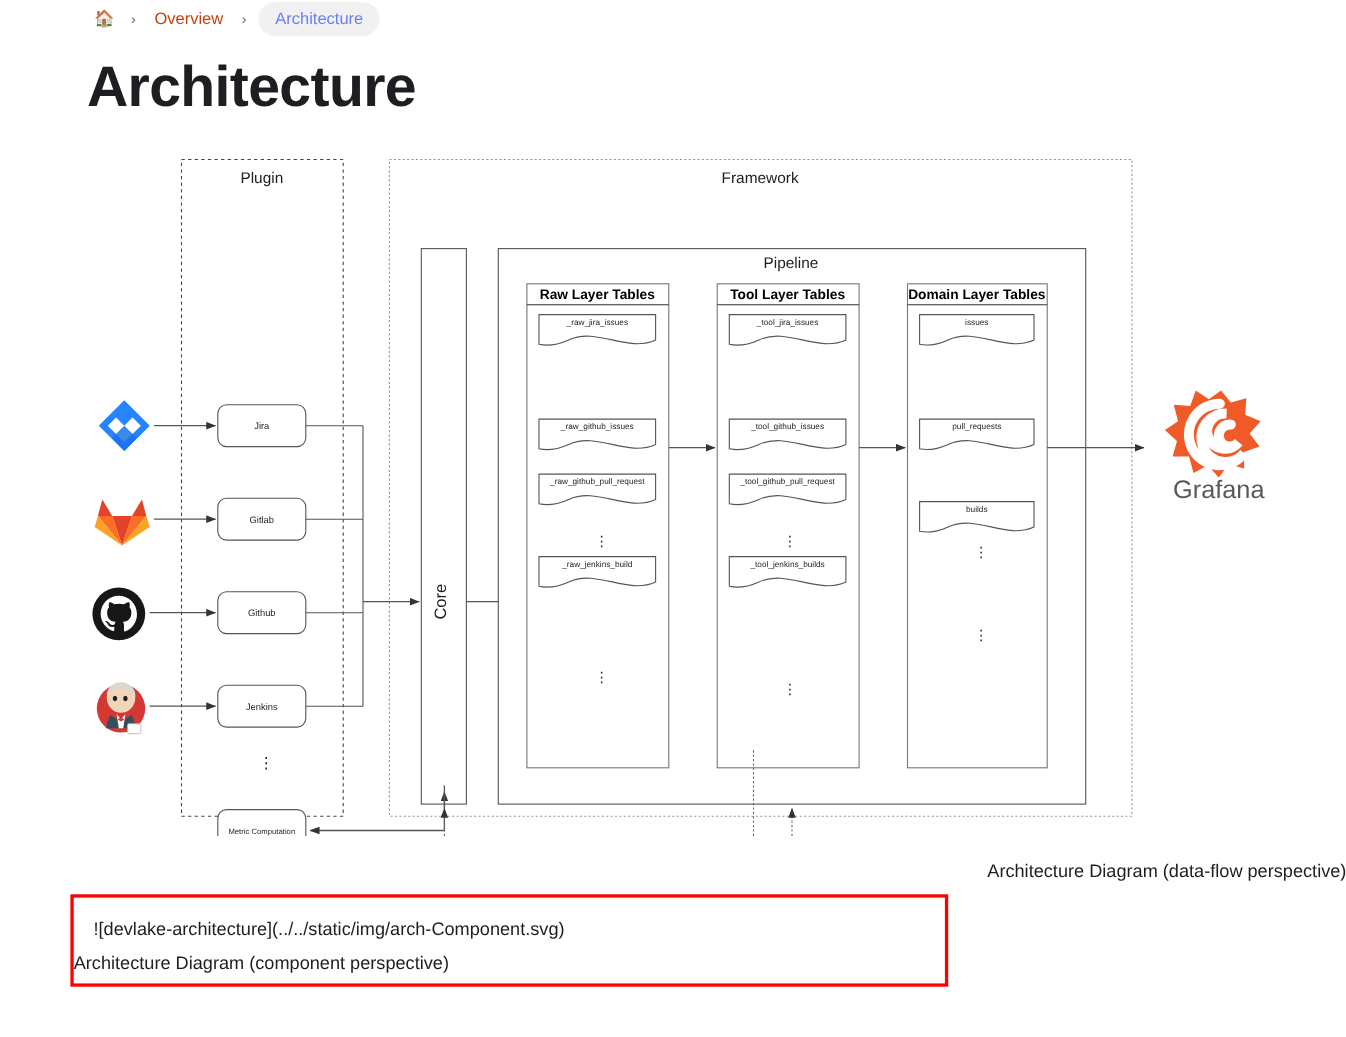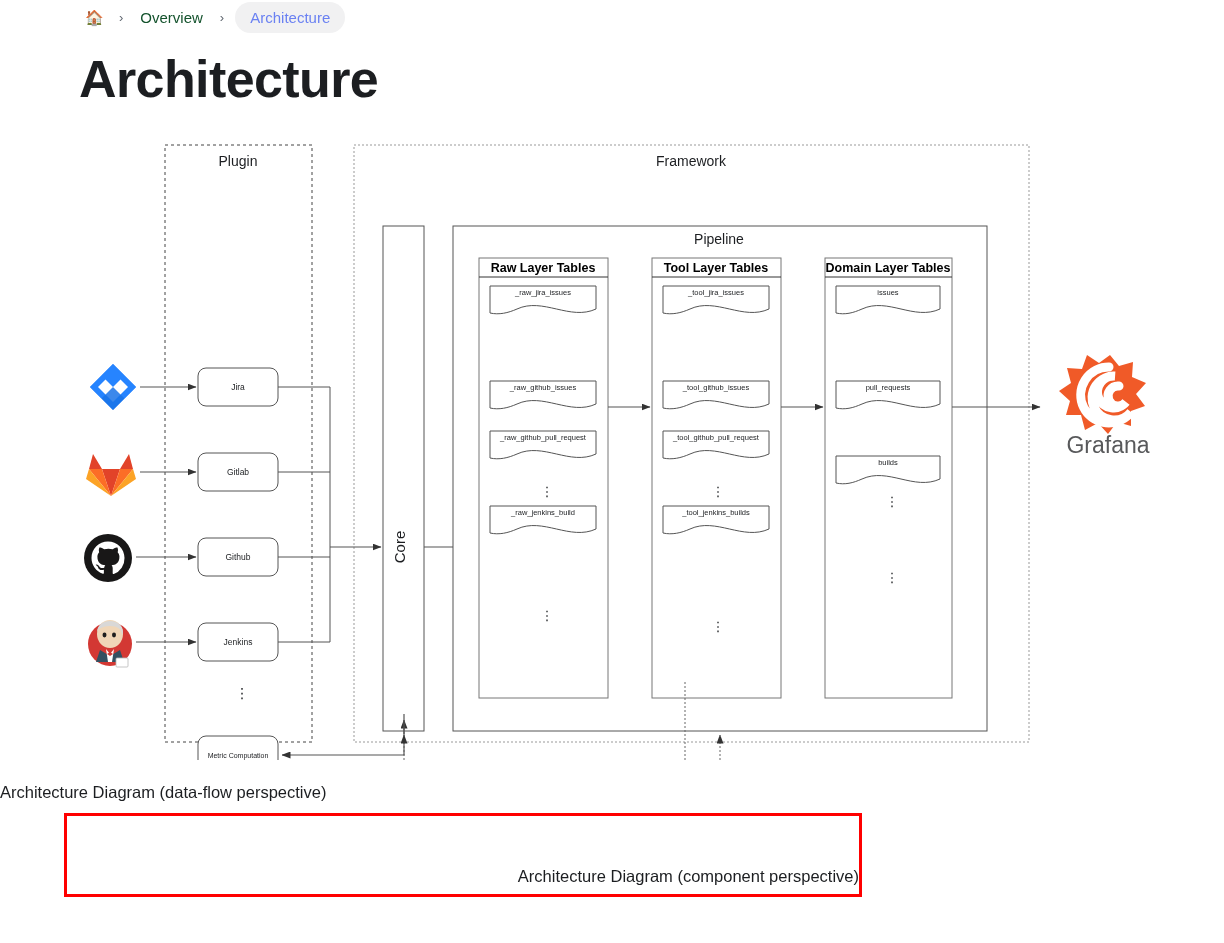--- a/index.html
+++ b/index.html
@@ -38,21 +38,21 @@
     border-radius: 6px;
   }
   .bc-sep {
     color: #606770;
     font-size: 13px;
     padding: 0 11px;
     user-select: none;
   }
   .bc-item {
     font-size: 15px;
-    color: #14532d;
+    color: #c2410c;
     padding: 6px 6px;
     border-radius: 18px;
     white-space: nowrap;
   }
   .bc-item.active {
     color: #6a81f2;
     background: #f1f1f2;
     padding: 7px 15px;
   }
 
@@ -76,21 +76,21 @@
     top: 140px;
     width: 1000px;
     height: 620px;
   }
   .diagram-svg { display: block; }
 
   
   .caption {
     position: absolute;
     width: 1224px;
-    text-align: left;
+    text-align: right;
     font-size: 16.5px;
     color: #1c1e21;
   }
   .caption-top { top: 783px; }
 
   .redbox {
     position: absolute;
     left: 64px;
     top: 813px;
     width: 798px;
@@ -105,21 +105,21 @@
     top: 20px;
     font-size: 16.5px;
     color: #1c1e21;
     white-space: nowrap;
   }
   .redbox-line2 {
     position: absolute;
     left: 0;
     top: 51px;
     width: 100%;
-    text-align: right;
+    text-align: left;
     font-size: 16.5px;
     color: #1c1e21;
   }
 </style>
 </head>
 <body>
 
 <nav class="breadcrumb">
   <span class="bc-home">🏠</span>
   <span class="bc-sep">›</span>
@@ -343,14 +343,15 @@
   <g>
     <rect x="385" y="681" width="600" height="60" fill="#fff" stroke="#b3c6e0" stroke-width="1"></rect>
     <text x="685" y="572" text-anchor="middle" font-family="'Liberation Sans',sans-serif" font-size="14" fill="#1c1e21" transform="translate(0,145)">Blueprint</text>
   </g>
 </svg>
 </div>
 
 <div class="caption caption-top">Architecture Diagram (data-flow perspective)</div>
 
 <div class="redbox">
+  <div class="redbox-line1">![devlake-architecture](../../static/img/arch-Component.svg)</div>
   <div class="redbox-line2">Architecture Diagram (component perspective)</div>
 </div>
 
 </body></html>

